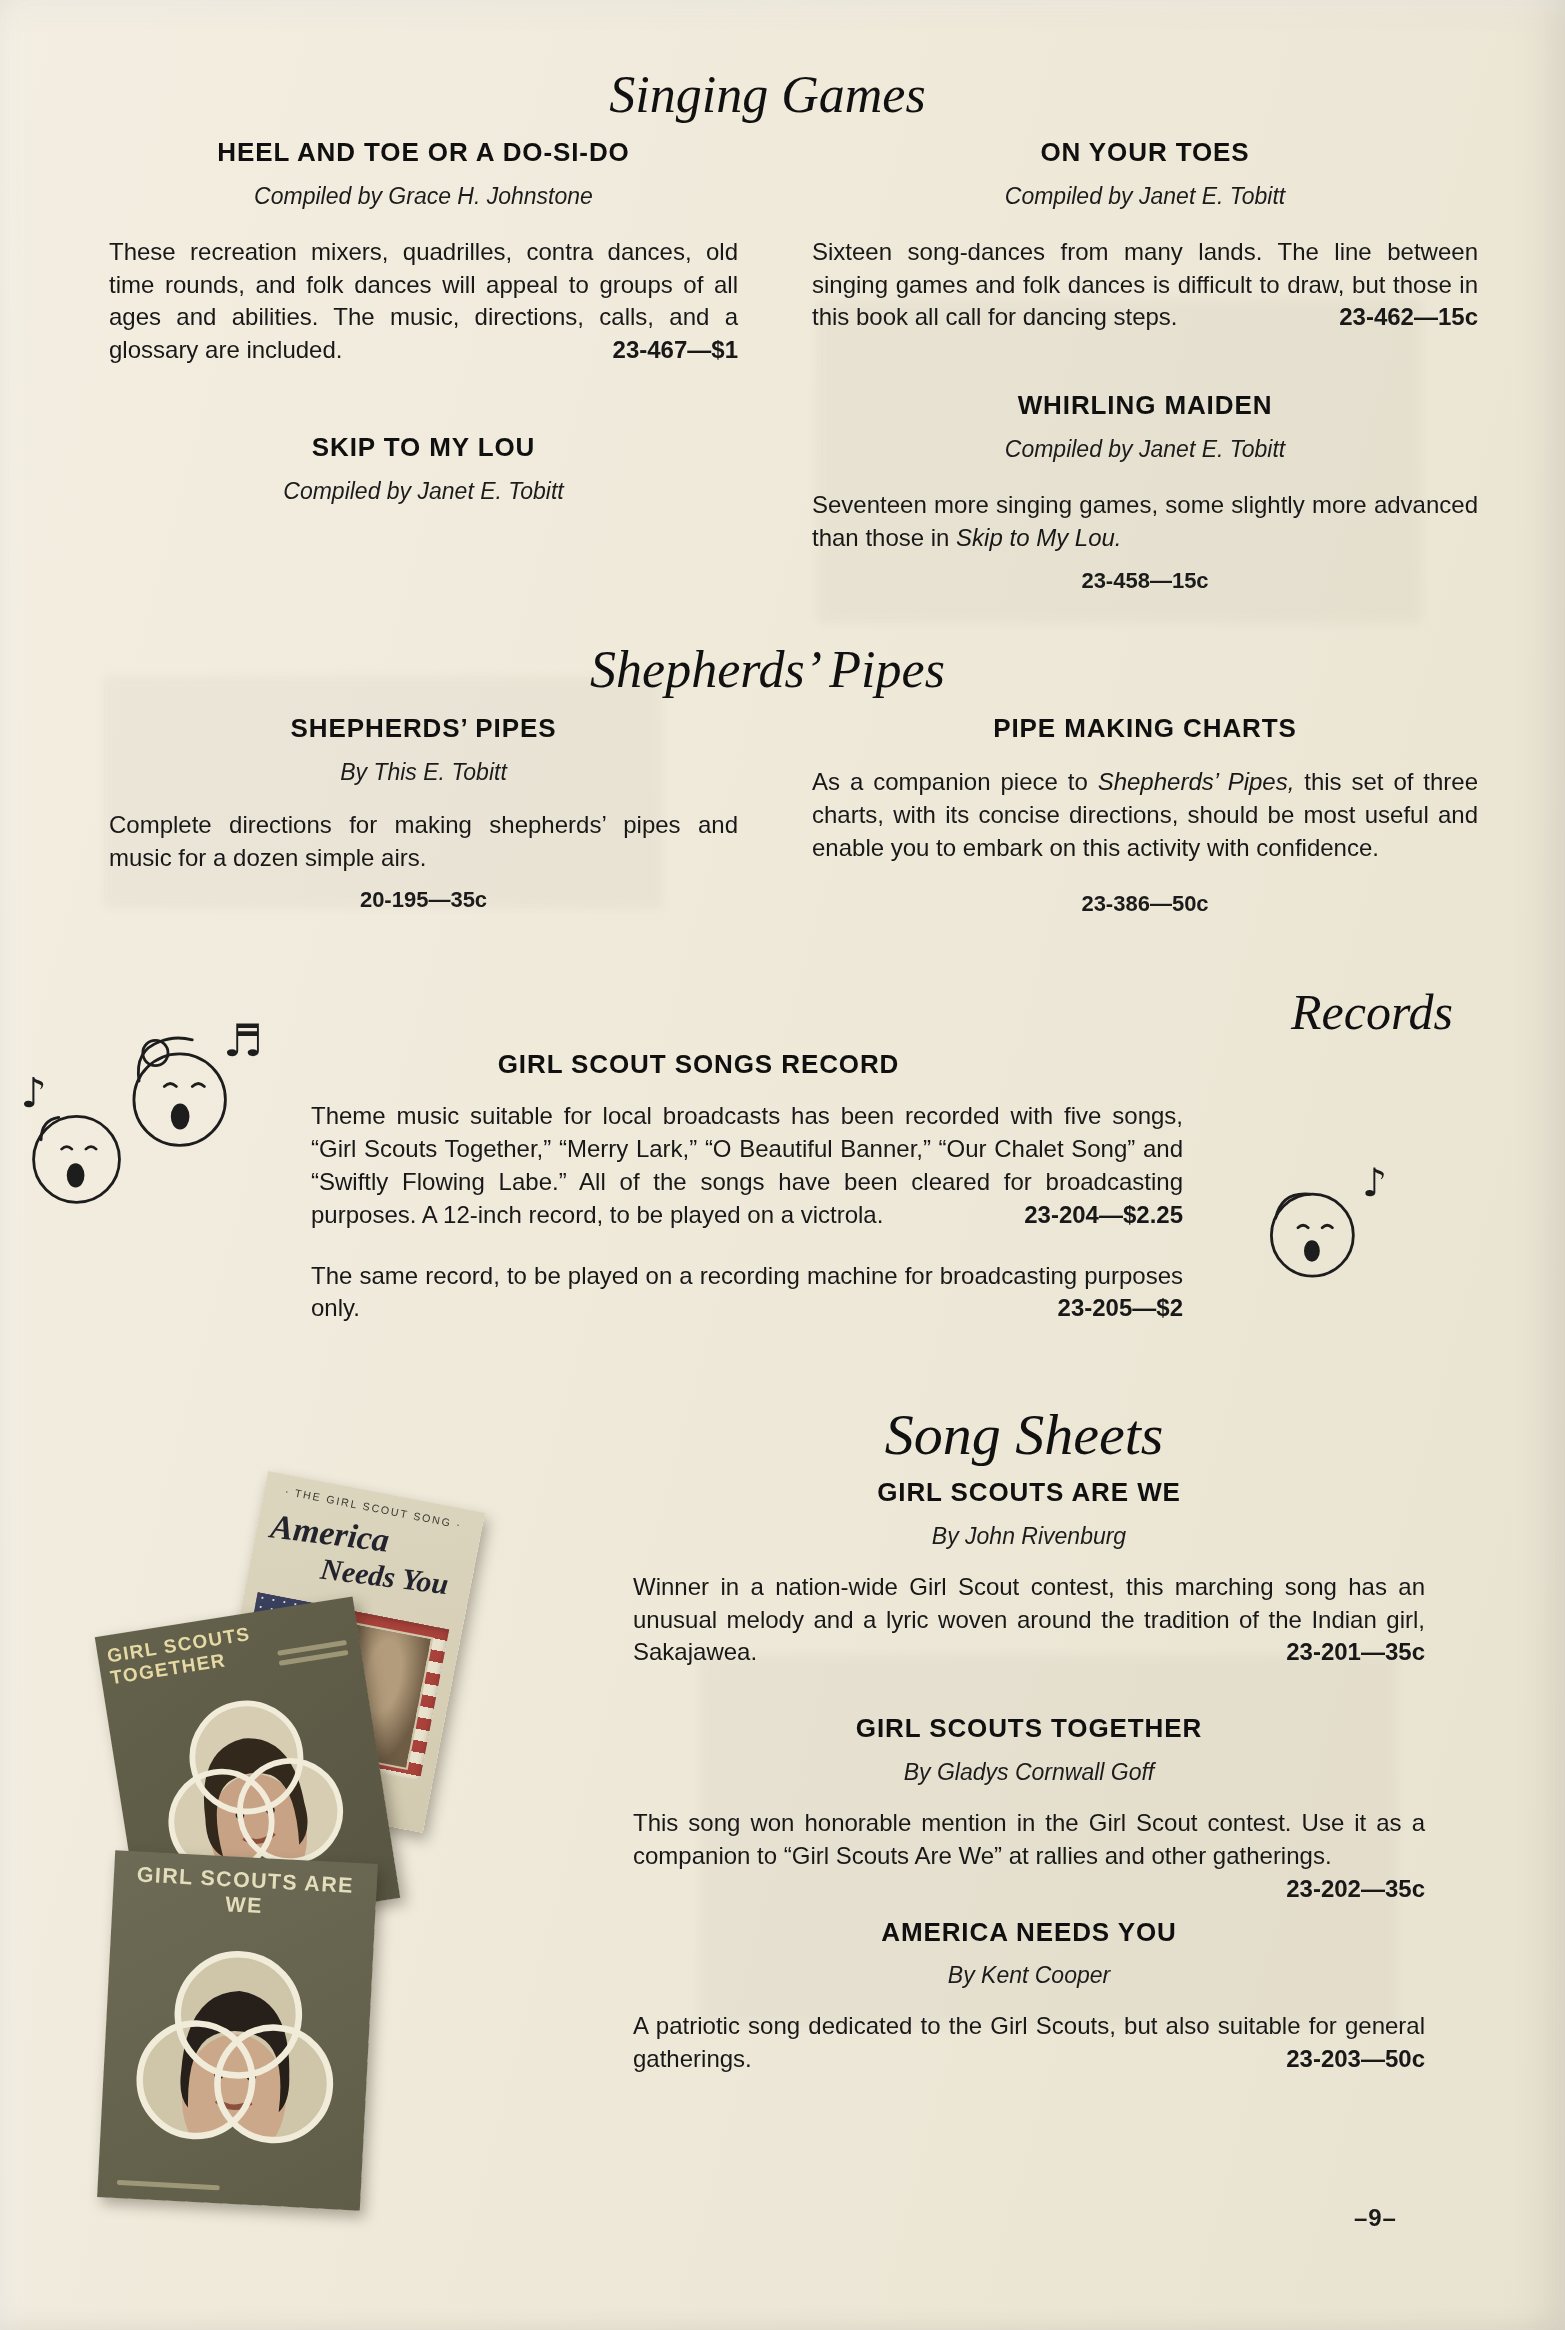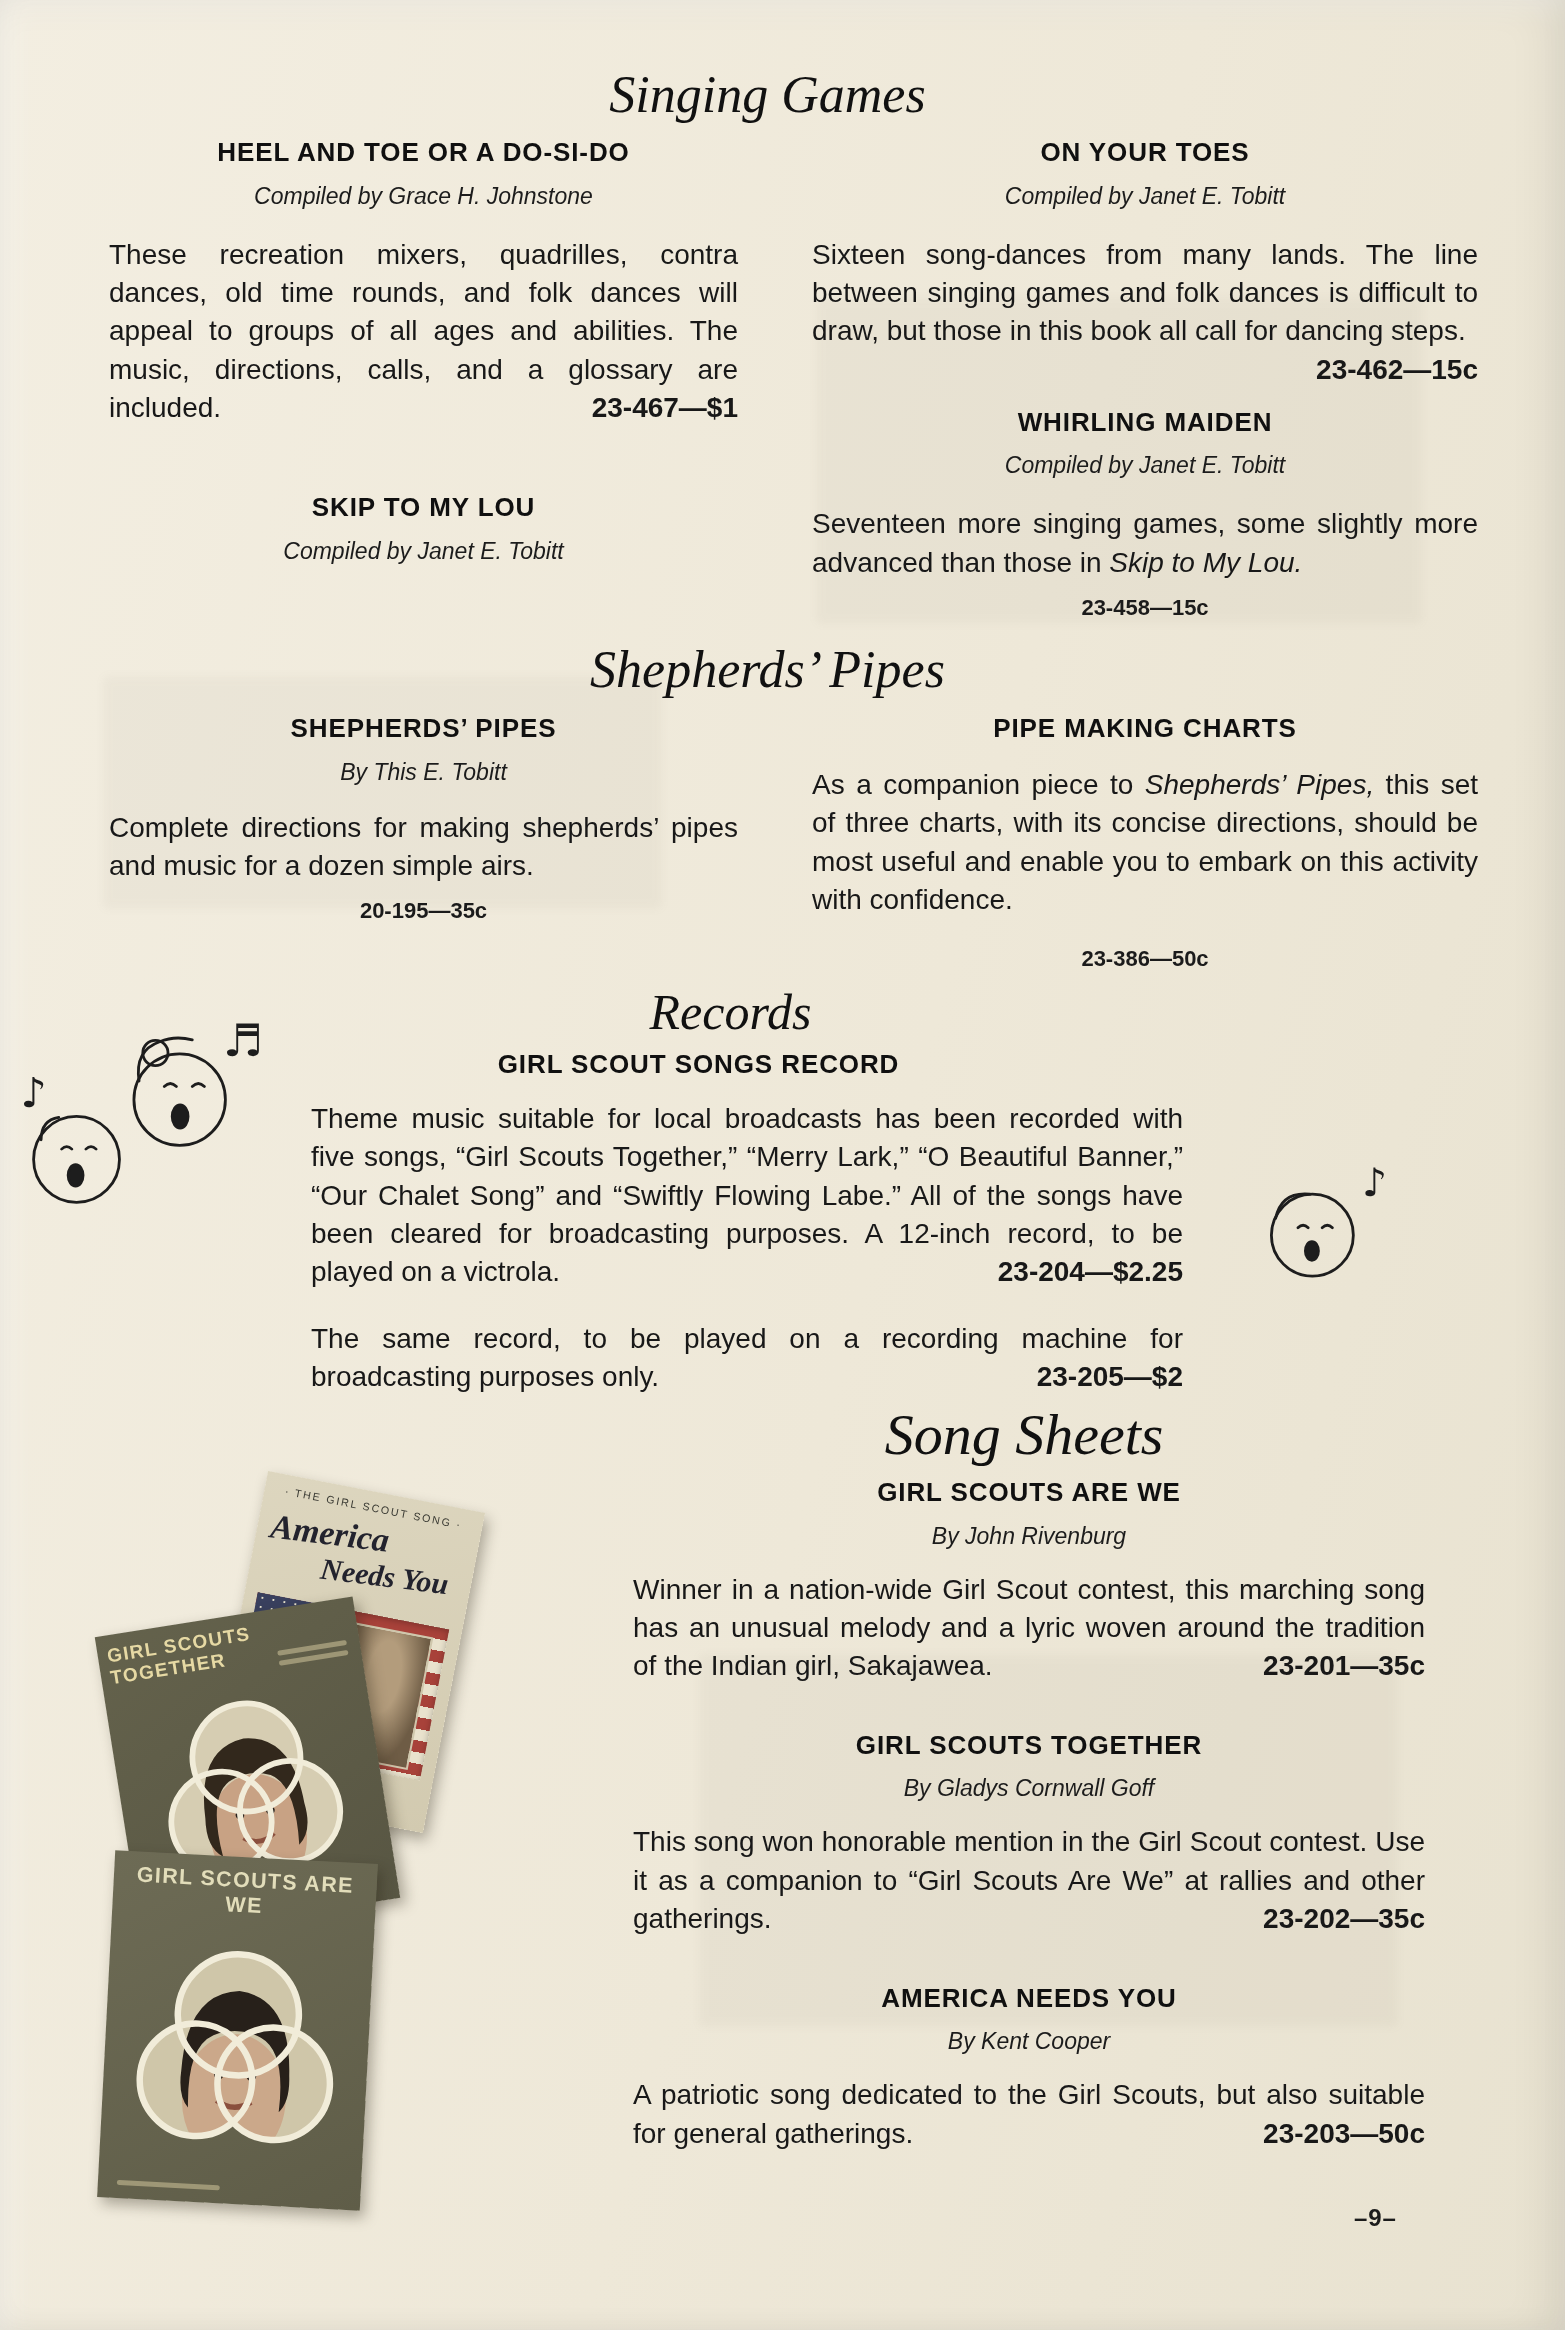--- a/index.html
+++ b/index.html
@@ -25,21 +25,21 @@
   }
   .entry-title {
     font-weight:bold; font-size:26px; letter-spacing:0.9px;
     text-align:center; line-height:1.18; color:#101010;
   }
   .byline {
     font-style:italic; font-size:23px; text-align:center;
     margin-top:15px; color:#1c1c1c;
   }
   .body-text {
-    font-size:28px; line-height:1.37; text-align:justify; color:#181818;
+    font-size:24px; line-height:1.37; text-align:justify; color:#181818;
   }
   .code-right { float:right; font-weight:bold; white-space:nowrap; }
   .code-center { text-align:center; font-weight:bold; font-size:22px; margin-top:13px; }
   .ital { font-style:italic; }
 
   .entry + .entry { display:block; }
 
   
   .ghost { position:absolute; background:#8a8272; opacity:0.06; filter:blur(4.2px); border-radius:5.6px; }
 
@@ -137,21 +137,21 @@
   </div>
 
   <div class="abs" style="left:799px; top:713px; width:666px;">
     <div class="entry">
       <div class="entry-title">PIPE MAKING CHARTS</div>
       <p class="body-text" style="margin-top:22.4px;"><span>As a companion piece to </span><span class="ital">Shepherds’ Pipes,</span><span> this set of three charts, with its concise directions, should be most useful and enable you to embark on this activity with confidence.</span></p>
       <div class="code-center" style="margin-top:26px;">23-386—50c</div>
     </div>
   </div>
 
-  <h1 class="script-heading abs" style="left:0; width:1445px; top:979px; font-size:50px;">Records</h1>
+  <h1 class="script-heading abs" style="left:0; width:1445px; top:979px; font-size:50px;text-align:right;">Records</h1>
   <div class="entry-title abs" style="left:294px; width:783px; top:1049px;">GIRL SCOUT SONGS RECORD</div>
 
   <div class="abs" style="left:298px; top:1100px; width:872px;">
     <p class="body-text"><span>Theme music suitable for local broadcasts has been recorded with five songs, “Girl Scouts Together,” “Merry Lark,” “O Beautiful Banner,” “Our Chalet Song” and “Swiftly Flowing Labe.” All of the songs have been cleared for broadcasting purposes. A 12-inch record, to be played on a victrola.</span> <span class="code-right">23-204—$2.25</span></p>
     <p class="body-text" style="margin-top:28px;"><span>The same record, to be played on a recording machine for broadcasting purposes only.</span> <span class="code-right">23-205—$2</span></p>
   </div>
 
   <svg class="illus" style="left:14px; top:1011px;" width="266" height="224" viewBox="0 0 570 480">
     <g stroke="#1d1d1d" stroke-width="6" fill="none" stroke-linecap="round">
       <circle cx="355" cy="190" r="98"></circle>

